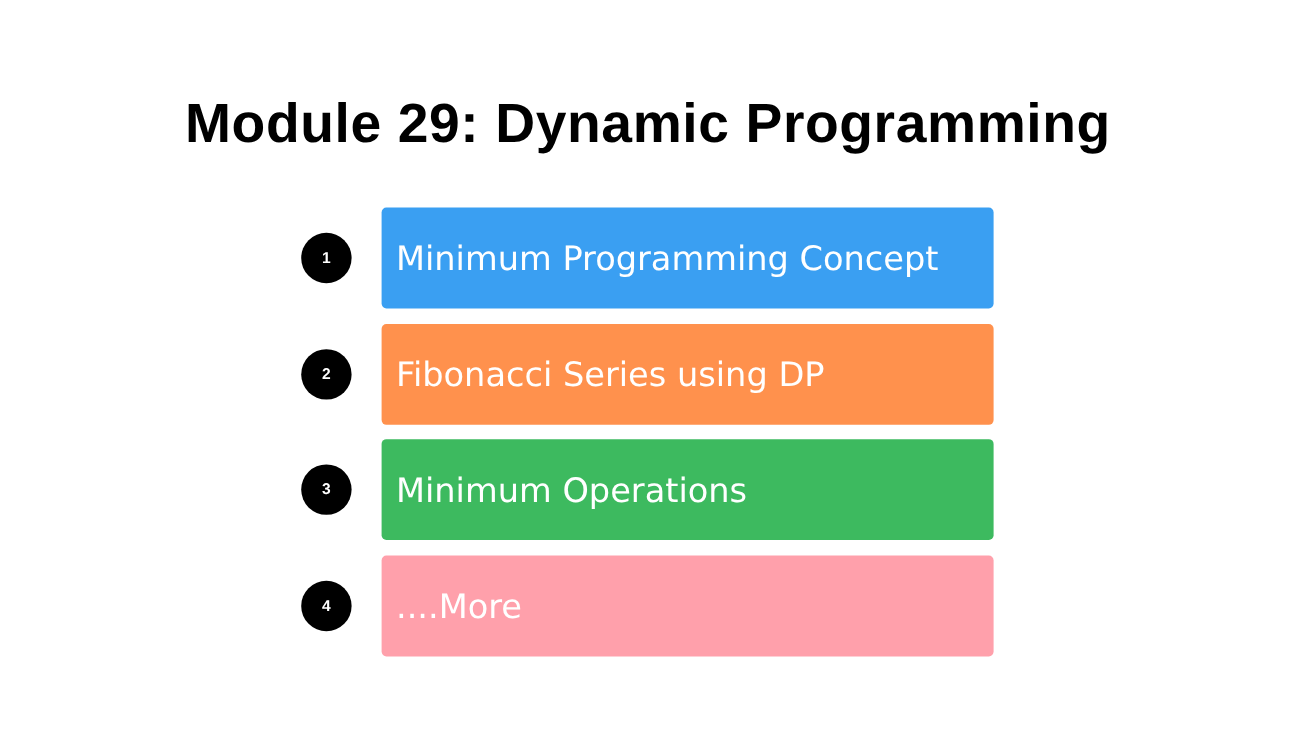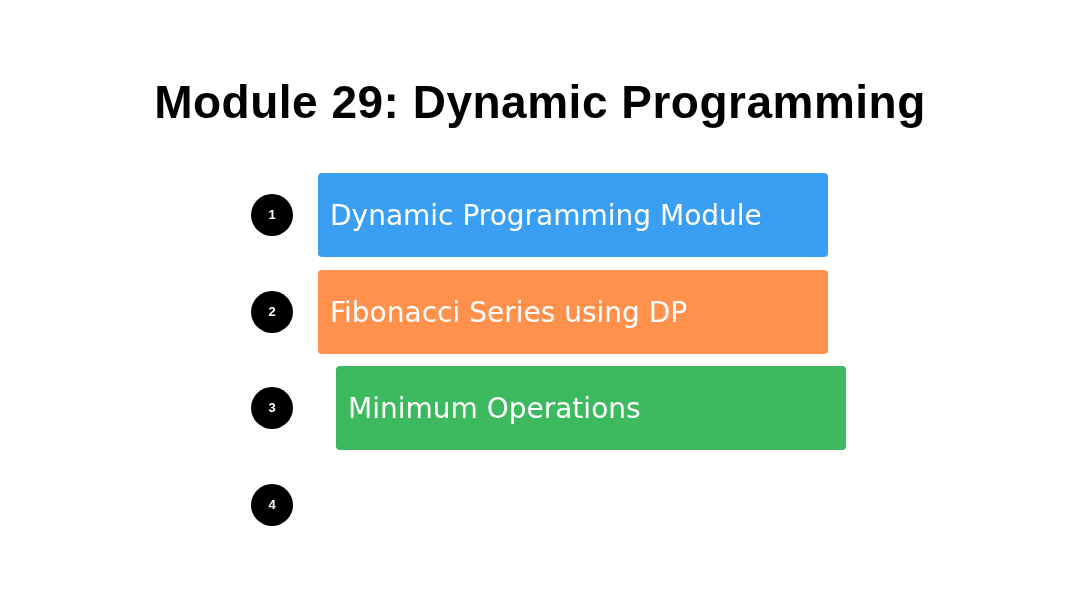--- a/index.html
+++ b/index.html
@@ -26,33 +26,36 @@
   }
 </style>
 </head>
 <body>
 
 <div class="title">Module 29: Dynamic Programming</div>
 
 <div class="item" style="top:173px;">
   <div class="num">1</div>
   <div class="box" style="background:#3A9FF2;">
-    <span>Dynamic Programming Module</span>
+    <span>Minimum Programming Concept</span>
   </div>
 </div>
 
 <div class="item" style="top:270px;">
   <div class="num">2</div>
   <div class="box" style="background:#FF914D;text-align:center;">
     <span>Fibonacci Series using DP</span>
   </div>
 </div>
 
 <div class="item" style="top:366px;">
   <div class="num">3</div>
-  <div class="box" style="background:#3DBA5F;margin-left:18px;">
+  <div class="box" style="background:#3DBA5F;">
     <span>Minimum Operations</span>
   </div>
 </div>
 
 <div class="item" style="top:463px;">
   <div class="num">4</div>
+  <div class="box" style="background:#FFA0AB;">
+    <span>....More</span>
+  </div>
 </div>
 
 </body></html>

